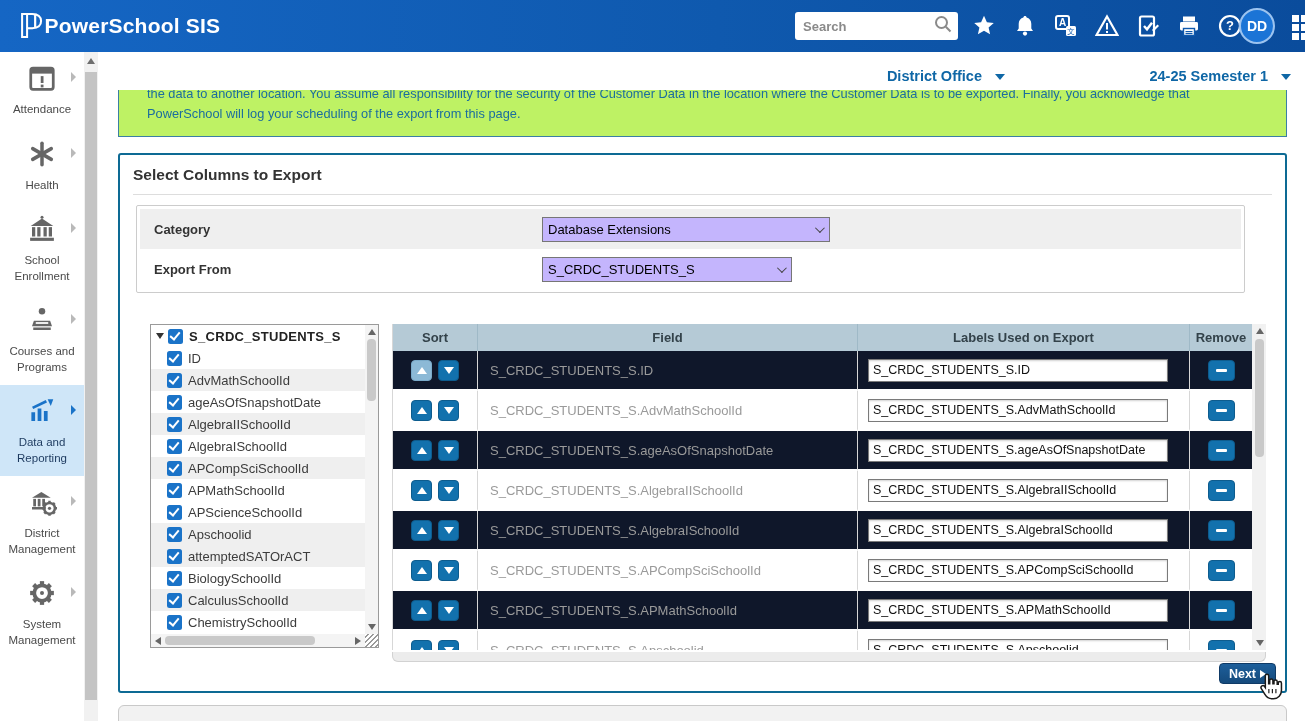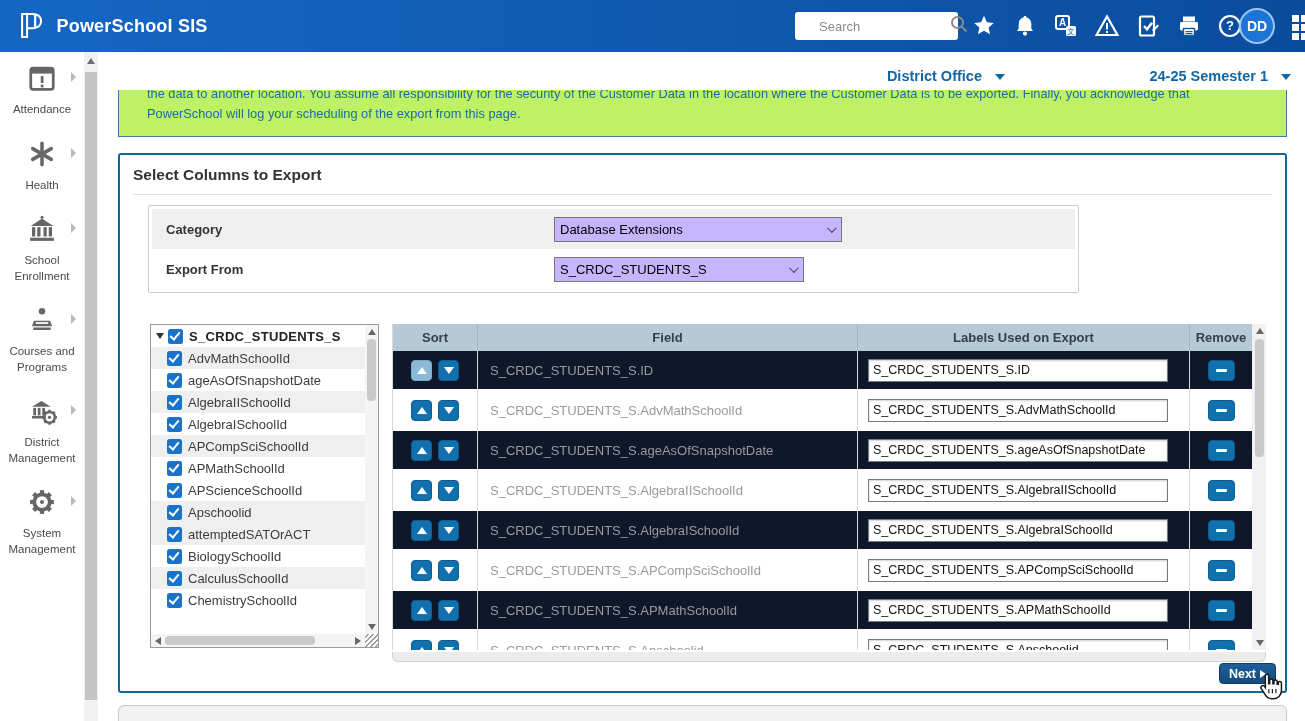--- a/index.html
+++ b/index.html
@@ -5,25 +5,25 @@
   * { margin:0; padding:0; box-sizing:border-box; }
   html,body { width:1305px; height:721px; overflow:hidden; background:#fff;
               font-family:"Liberation Sans","DejaVu Sans",sans-serif; }
 
   
   .header { position:absolute; left:0; top:0; width:1305px; height:52px;
             background:linear-gradient(90deg,#1566c4 0%,#0f59ae 55%,#0a4c9c 100%);
             display:flex; align-items:center; }
   .logo-mark { color:#fff; font-size:34px; font-weight:bold; margin-left:18px; line-height:1;
                font-family:"DejaVu Sans",sans-serif; }
-  .app-title { color:#fff; font-size:18px; font-weight:bold; margin-left:13px; letter-spacing:.2px; }
+  .app-title { color:#fff; font-size:21px; font-weight:bold; margin-left:1px; letter-spacing:.2px; }
   .search-wrap { position:absolute; left:795px; top:12px; width:163px; height:28px;
                  background:#fff; border-radius:3px; display:flex; align-items:center; }
   .search-input { border:none; outline:none; background:transparent; width:128px; height:24px;
-                  margin-left:24px; font-size:13px; color:#444; }
+                  margin-left:8px; font-size:13px; color:#444;font-weight:bold; }
   .search-input::placeholder { color:#8a8a8a; }
   .search-icon { margin-left:2px; }
   .hdr-icons { position:absolute; left:972px; top:0; height:52px; display:flex; align-items:center; gap:17px; }
   .hdr-ic { width:24px; height:24px; display:flex; align-items:center; justify-content:center; color:#fff; }
   .avatar { position:absolute; left:1239px; top:8px; width:36px; height:36px; border-radius:50%;
             background:#1b74d6; border:2px solid #9cc3ef; color:#fff; font-weight:bold; font-size:14px;
             display:flex; align-items:center; justify-content:center; }
   .waffle { position:absolute; left:1292px; top:15px; width:22px; height:22px; color:#fff; }
 
   
@@ -56,21 +56,21 @@
             background:#bef264; border:1px solid #3f7fa0; border:1px solid #3b7fa4; border-top:none;
             overflow:hidden; }
   .notice-text { margin:-6px 0 0 28px; width:1120px; font-size:12.8px; color:#1b6d9e; line-height:20px; }
 
   
   .panel { position:absolute; left:20px; top:101px; width:1169px; height:540px;
            background:#fff; border:2px solid #0d6a94; border-radius:3px; }
   .panel-title { padding:11px 0 0 13px; font-size:15.5px; font-weight:bold; color:#333; }
   .panel-divider { position:absolute; left:13px; right:13px; top:39px; height:1px; background:#ddd; }
 
-  .form-box { position:absolute; left:28px; top:50px; width:931px; height:88px;
+  .form-box { position:absolute; left:16px; top:50px; width:1109px; height:88px;
               border:1px solid #ccc; border-radius:2px; background:#fff; padding:3px; }
   .form-row { position:relative; height:40px; display:flex; align-items:center; }
   .form-row.alt { background:#efefef; }
   .form-label { margin-left:14px; font-size:13px; font-weight:bold; color:#333; }
   .selectbox { position:absolute; left:402px; height:25px; background:#c4b5fd; border:1px solid #767676;
                font-size:13px; color:#000; display:flex; align-items:center; padding-left:5px; cursor:pointer; }
   .selectbox .chev { position:absolute; right:7px; top:8px; width:7px; height:7px;
                      border-right:1.6px solid #444; border-bottom:1.6px solid #444; transform:rotate(45deg) translateY(-2px); }
   .sel-category { width:288px; }
   .sel-export { width:250px; }
@@ -249,20 +249,28 @@
           <rect x="13.2" y="10.5" width="2.6" height="7.5"></rect>
           <rect x="17.4" y="10.5" width="2.6" height="7.5"></rect>
           <rect x="2.5" y="19" width="19" height="2.5"></rect>
         </svg></span><span class="sb-chev"></span><span class="sb-label">School Enrollment</span></div>
     <div class="sb-item"><span class="sb-icon"><svg width="100%" height="100%" viewBox="0 0 24 24" fill="currentColor">
           <circle cx="12" cy="5" r="2.6"></circle>
           <path d="M5.5 12.5 L18.5 12.5 L20 17 L4 17 Z"></path>
           <rect x="5" y="18" width="14" height="2"></rect>
           <rect x="7" y="13.7" width="10" height="1.4" fill="#fff"></rect>
         </svg></span><span class="sb-chev"></span><span class="sb-label">Courses and Programs</span></div>
+    <div class="sb-item selected"><span class="sb-icon"><svg width="100%" height="100%" viewBox="0 0 24 24" fill="currentColor">
+          <rect x="3.5" y="13" width="3" height="7"></rect>
+          <rect x="8.5" y="10" width="3" height="10"></rect>
+          <rect x="13.5" y="12" width="3" height="8"></rect>
+          <path d="M4 9 L14 4.5 L13 9.5 Z" fill="none"></path>
+          <path d="M4.5 9.5 L15.5 4.2" stroke="currentColor" stroke-width="2.2" fill="none"></path>
+          <path d="M16.5 2.5 L21 2.5 L19 8 Z"></path>
+        </svg></span><span class="sb-chev"></span><span class="sb-label">Data and Reporting</span></div>
     <div class="sb-item"><span class="sb-icon"><svg width="100%" height="100%" viewBox="0 0 24 24" fill="currentColor">
           <path d="M4 8.5 L11.5 4 L19 8.5 Z"></path>
           <rect x="5" y="9.5" width="2.2" height="6"></rect>
           <rect x="8.6" y="9.5" width="2.2" height="6"></rect>
           <rect x="12.2" y="9.5" width="2.2" height="6"></rect>
           <rect x="4" y="16" width="11" height="2"></rect>
           <g transform="translate(18 17)">
             <circle r="4.3" fill="none" stroke="currentColor" stroke-width="2"></circle>
             <circle r="1.3"></circle>
             <g stroke="currentColor" stroke-width="2">
@@ -339,20 +347,25 @@
       </div>
     </div>
 
     <div class="tree">
       <div class="tree-body">
           <div class="tree-row root">
             <span class="tw"></span>
             <span class="cbx"></span>
             <span>S_CRDC_STUDENTS_S</span>
           </div>
+          <div class="tree-row">
+            <span class="indent"></span>
+            <span class="cbx"></span>
+            <span>ID</span>
+          </div>
           <div class="tree-row alt">
             <span class="indent"></span>
             <span class="cbx"></span>
             <span>AdvMathSchoolId</span>
           </div>
           <div class="tree-row">
             <span class="indent"></span>
             <span class="cbx"></span>
             <span>ageAsOfSnapshotDate</span>
           </div>

